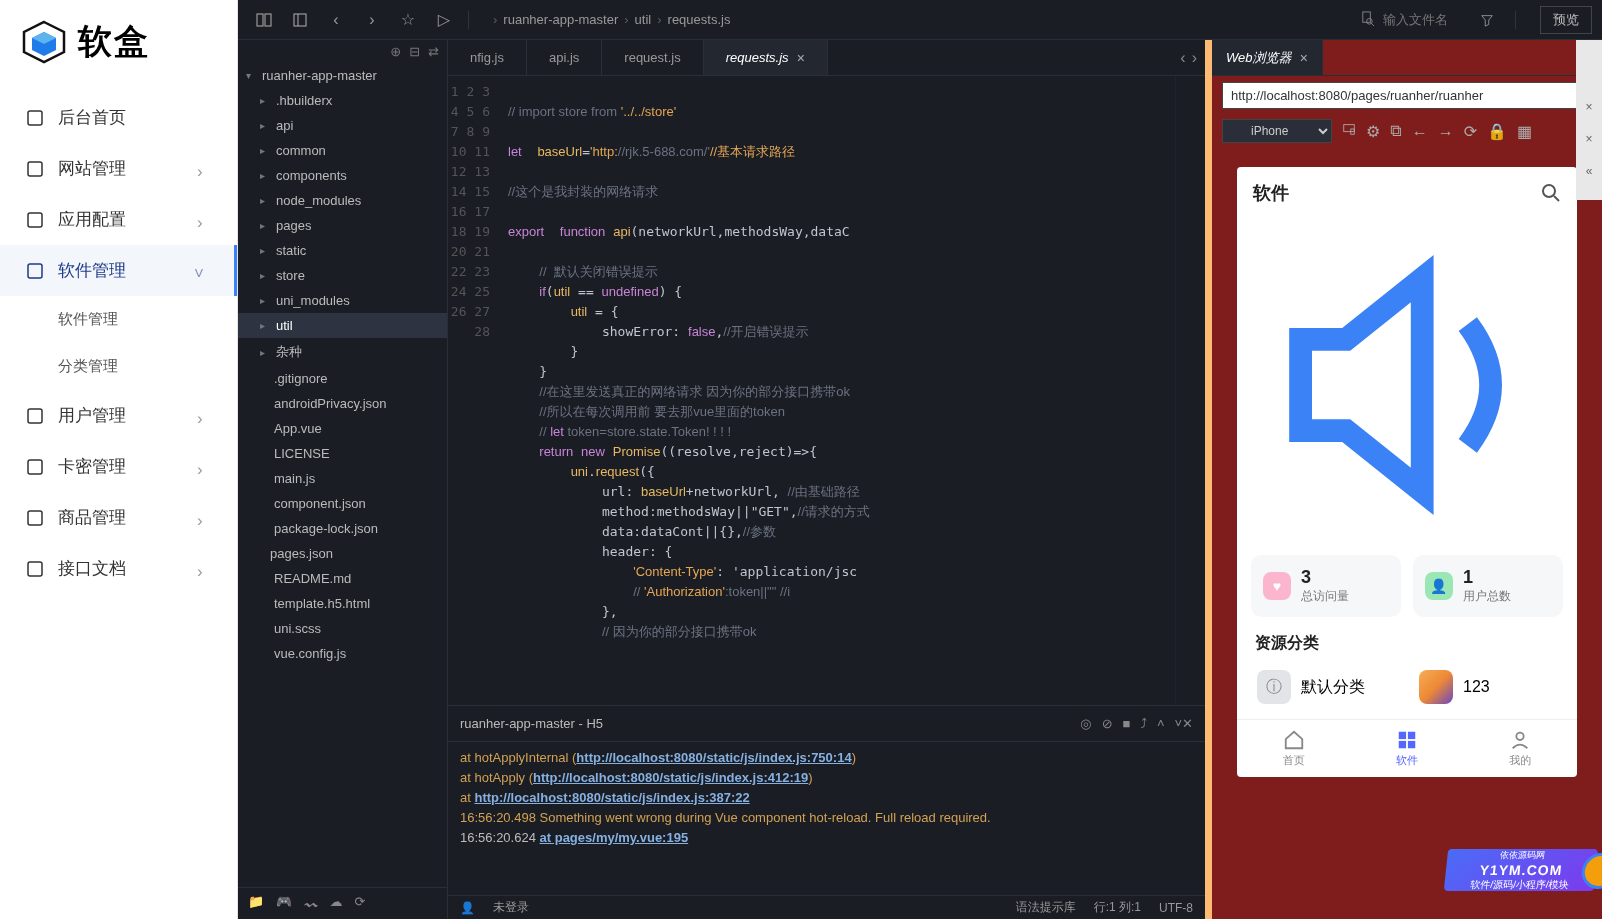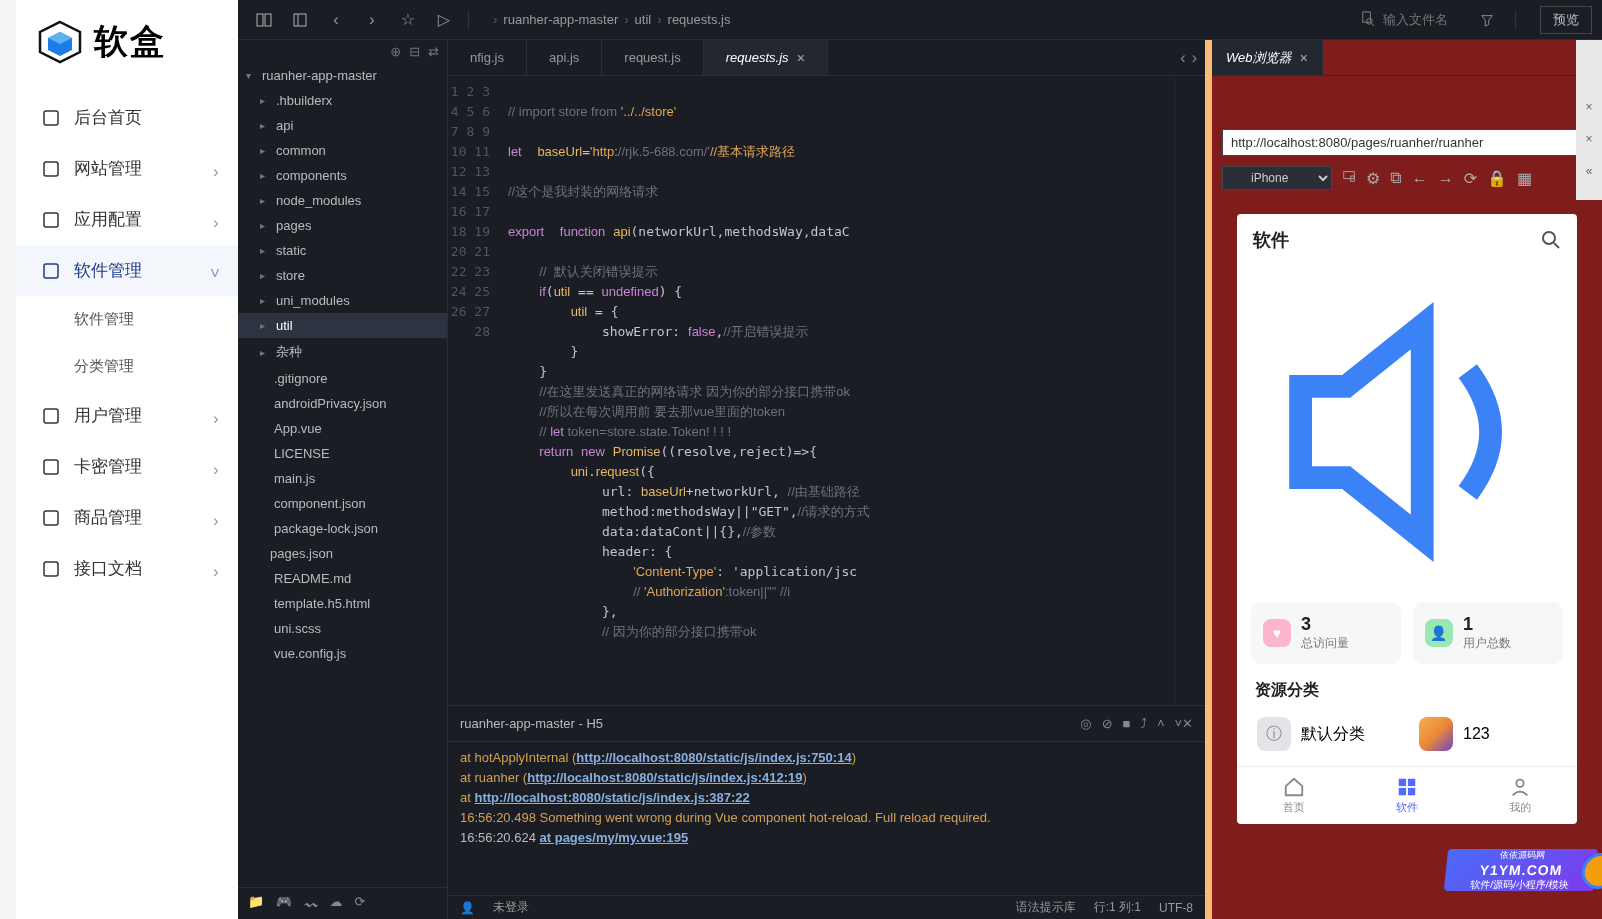--- a/index.html
+++ b/index.html
@@ -1,19 +1,19 @@
 <!DOCTYPE html>
 <html><head>
 <meta charset="utf-8">
 <style>
 * { margin: 0; padding: 0; box-sizing: border-box; font-family: -apple-system, BlinkMacSystemFont, "Segoe UI", "Microsoft YaHei", sans-serif; }
 body { background: #f5f5f5; width: 1602px; height: 919px; overflow: hidden; position: relative; }
 
 
-.admin-sidebar { position: absolute; left: 16px; top: 0; width: 238px; height: 100%; background: #fff; border-right: 1px solid #e5e5e5; }
+.admin-sidebar { position: absolute; left: 0; top: 0; width: 238px; height: 100%; background: #fff; border-right: 1px solid #e5e5e5; }
 .logo-area { padding: 18px 20px; display: flex; align-items: center; gap: 10px; }
 .logo-icon { width: 48px; height: 48px; position: relative; }
 .logo-icon svg { width: 100%; height: 100%; }
 .logo-text { font-size: 34px; font-weight: 900; color: #000; letter-spacing: 2px; }
 .admin-menu { padding: 8px 0; }
 .menu-item { display: flex; align-items: center; padding: 14px 26px; color: #333; font-size: 17px; cursor: pointer; justify-content: space-between; }
 .menu-item.active { background: #f3f6fb; color: #1e3a8a; border-right: 3px solid #3b82f6; }
 .menu-item .left { display: flex; align-items: center; gap: 14px; }
 .menu-item .icon { width: 18px; height: 18px; display: inline-flex; align-items: center; justify-content: center; }
 .menu-item .chevron { width: 14px; height: 14px; opacity: 0.5; }
@@ -69,21 +69,21 @@
 
 
 .status-bar { height: 24px; background: #1a1d24; border-top: 1px solid #2a2e38; display: flex; align-items: center; padding: 0 12px; color: #999; font-size: 12px; justify-content: space-between; }
 .status-bar .left, .status-bar .right { display: flex; gap: 18px; align-items: center; }
 
 
 .preview-panel { width: 397px; background: #7f1d1d; border-left: 7px solid #fdba74; display: flex; flex-direction: column; }
 .preview-tab-row { height: 36px; display: flex; align-items: stretch; border-bottom: 1px solid #2a2e38; }
 .preview-tab-row .tab { padding: 0 14px; }
 .addr-row { padding: 6px 10px; }
-.addr-row input { width: 100%; background: #fff; border: 1px solid #444; padding: 5px 8px; font-size: 13px; color: #333; outline: none; margin-top: 47px; }
+.addr-row input { width: 100%; background: #fff; border: 1px solid #444; padding: 5px 8px; font-size: 13px; color: #333; outline: none; }
 .device-row { padding: 4px 10px; display: flex; align-items: center; gap: 10px; color: #aaa; }
 .device-row select { background: #2a2e38; color: #ccc; border: 1px solid #444; padding: 3px 24px; font-size: 12px; width: 110px; }
 .device-row .icon { cursor: pointer; }
 
 
 .mobile-frame { flex: 1; display: flex; justify-content: center; padding: 20px 0; overflow: hidden; }
 .phone { width: 340px; height: 610px; background: #fff; border-radius: 4px; display: flex; flex-direction: column; overflow: hidden; }
 .phone-header { padding: 14px 16px; display: flex; align-items: center; justify-content: space-between; }
 .phone-header .title { font-size: 18px; font-weight: 600; color: #222; }
 .phone-header .search { width: 20px; height: 20px; color: #555; }
@@ -465,21 +465,21 @@
             <span>◎</span>
             <span>⊘</span>
             <span>■</span>
             <span>⤴</span>
             <span>˄</span>
             <span>˅✕</span>
           </div>
         </div>
         <div class="console-body" id="console-body">
             <div><span class="warn">    at hotApplyInternal (</span><span class="link">http://localhost:8080/static/js/index.js:750:14</span><span class="warn">)</span></div>
-            <div><span class="warn">    at ruanher (</span><span class="link">http://localhost:8080/static/js/index.js:412:19</span><span class="warn">)</span></div>
+            <div><span class="warn">    at hotApply (</span><span class="link">http://localhost:8080/static/js/index.js:412:19</span><span class="warn">)</span></div>
             <div><span class="warn">    at </span><span class="link">http://localhost:8080/static/js/index.js:387:22</span><span class="warn"></span></div>
             <div><span class="warn">16:56:20.498 Something went wrong during Vue component hot-reload. Full reload required.</span></div>
             <div><span class="">16:56:20.624   </span><span class="link">at pages/my/my.vue:195</span><span class=""></span></div>
           </div>
       </div>
 
       <div class="status-bar">
         <div class="left">
           <span>👤</span>
           <span>未登录</span>

